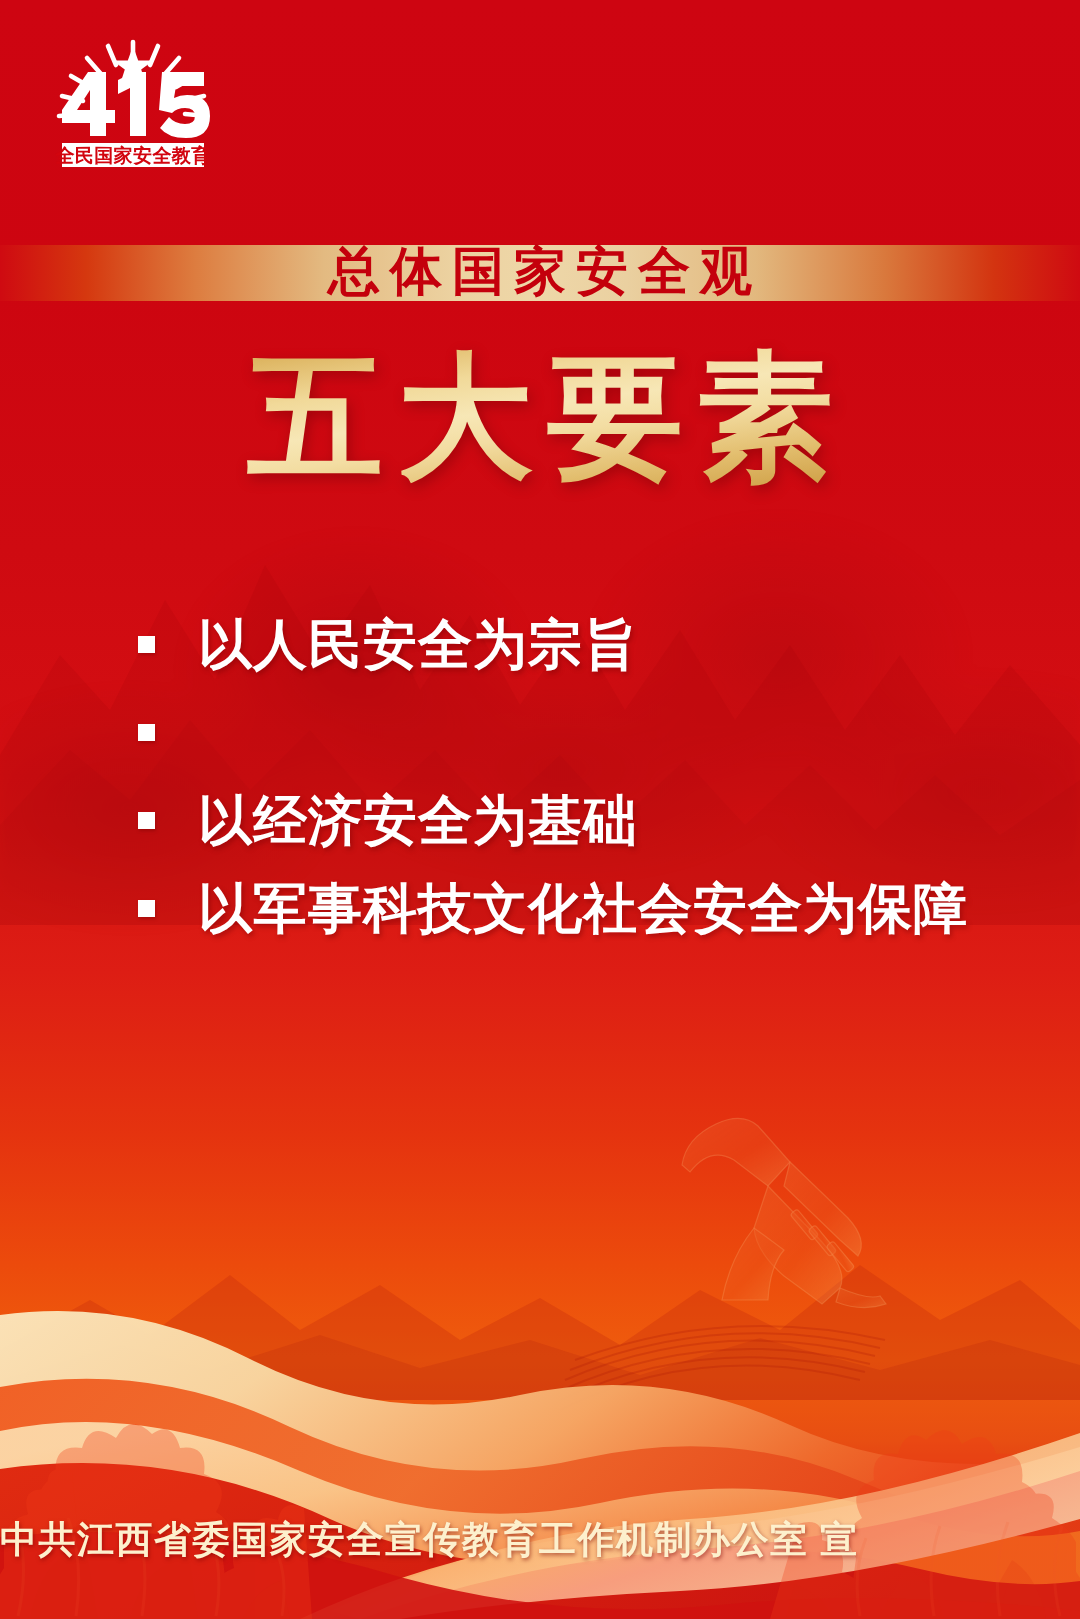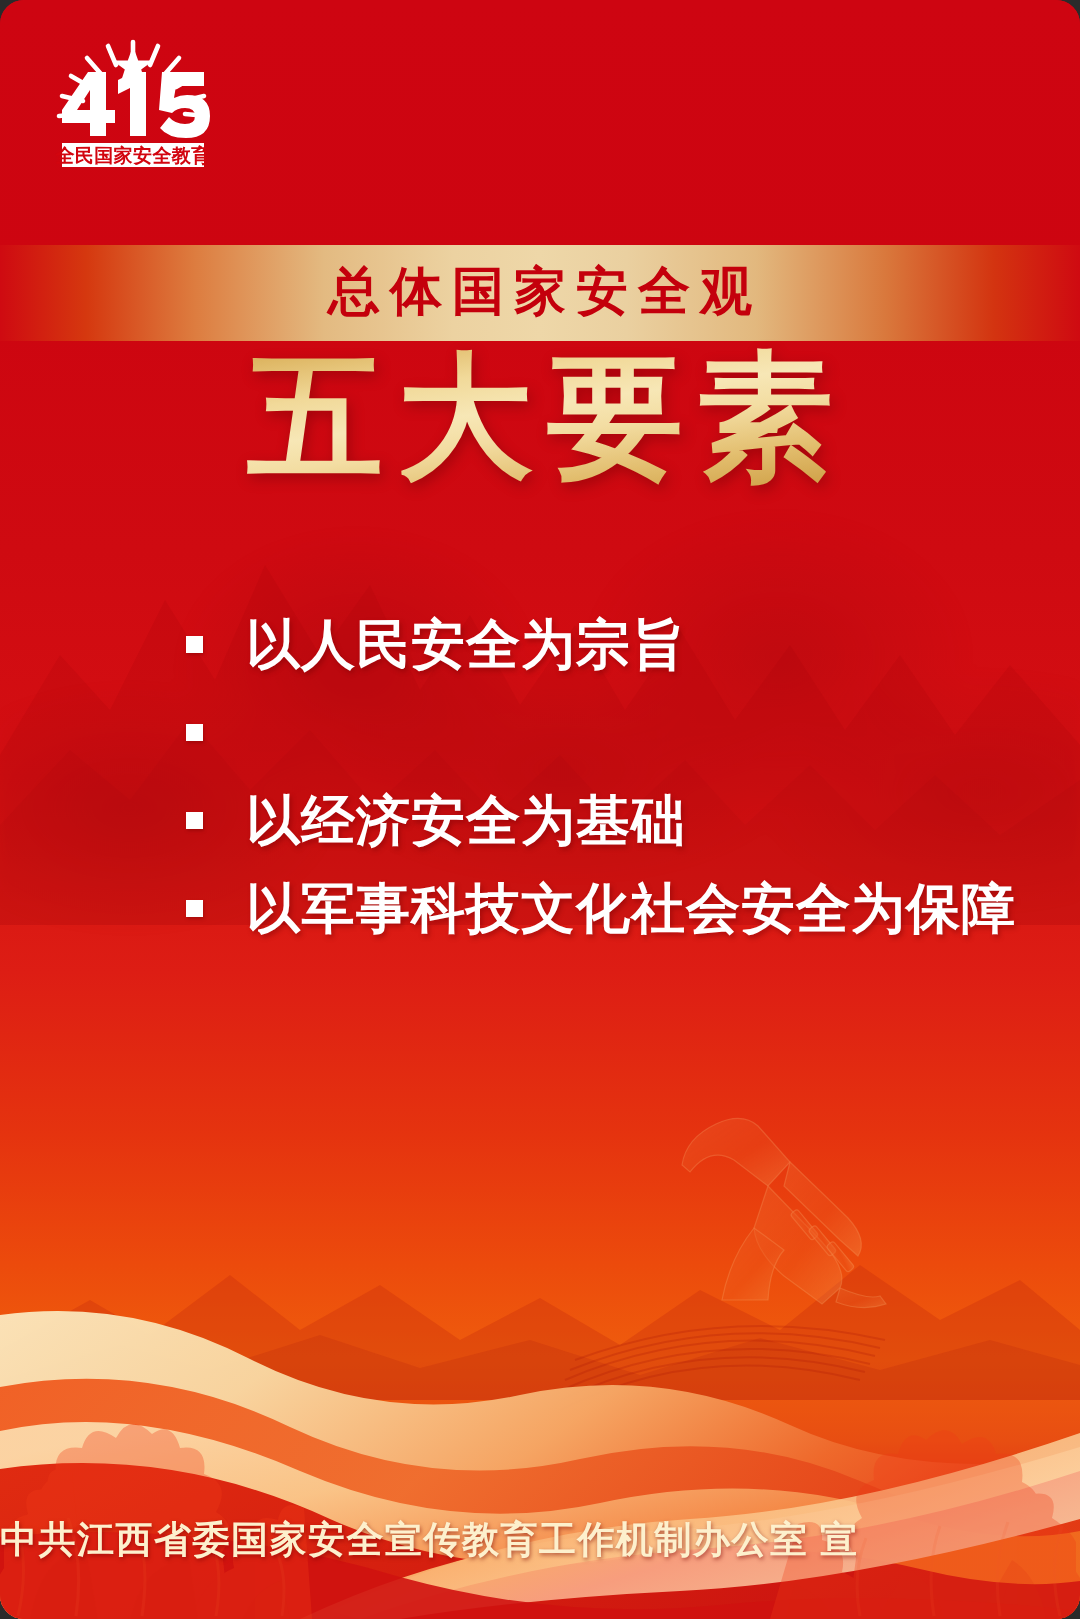--- a/index.html
+++ b/index.html
@@ -8,21 +8,20 @@
     background: #2b2b2b;
   }
   #poster {
     position: relative;
     width: 1080px;
     height: 1619px;
     overflow: hidden;
     font-family: "Liberation Sans", "DejaVu Sans", sans-serif;
     background: #ce0511;
     user-select: none;
-    border-radius: 24px;
   }
 
   
   .bg-base {
     position: absolute;
     inset: 0;
     background: linear-gradient(180deg,
       #ce0511 0%,
       #cd0510 18%,
       #cf0a11 34%,
@@ -104,21 +103,21 @@
     width: 190px;
     height: 140px;
   }
 
   
   .banner {
     position: absolute;
     left: 0;
     top: 245px;
     width: 1080px;
-    height: 96px;
+    height: 56px;
     background: linear-gradient(90deg,
       #cf0a11 0%,
       #d5380f 8%,
       #dd7c3f 18%,
       #e3ba81 30%,
       #ecd2a1 42%,
       #eed7a8 50%,
       #ead0a0 58%,
       #e2b87e 70%,
       #d9783c 82%,
@@ -167,21 +166,20 @@
     -webkit-text-fill-color: transparent;
     filter: drop-shadow(3px 5px 7px rgba(110,0,4,.45));
   }
 
   
   .list {
     position: absolute;
     left: 0;
     top: 600px;
     width: 864px;
-    padding-left: 48px;
   }
   .list-item {
     display: flex;
     align-items: center;
     height: 88px;
     padding-left: 138px;
   }
   .bullet {
     width: 17px;
     height: 17px;

